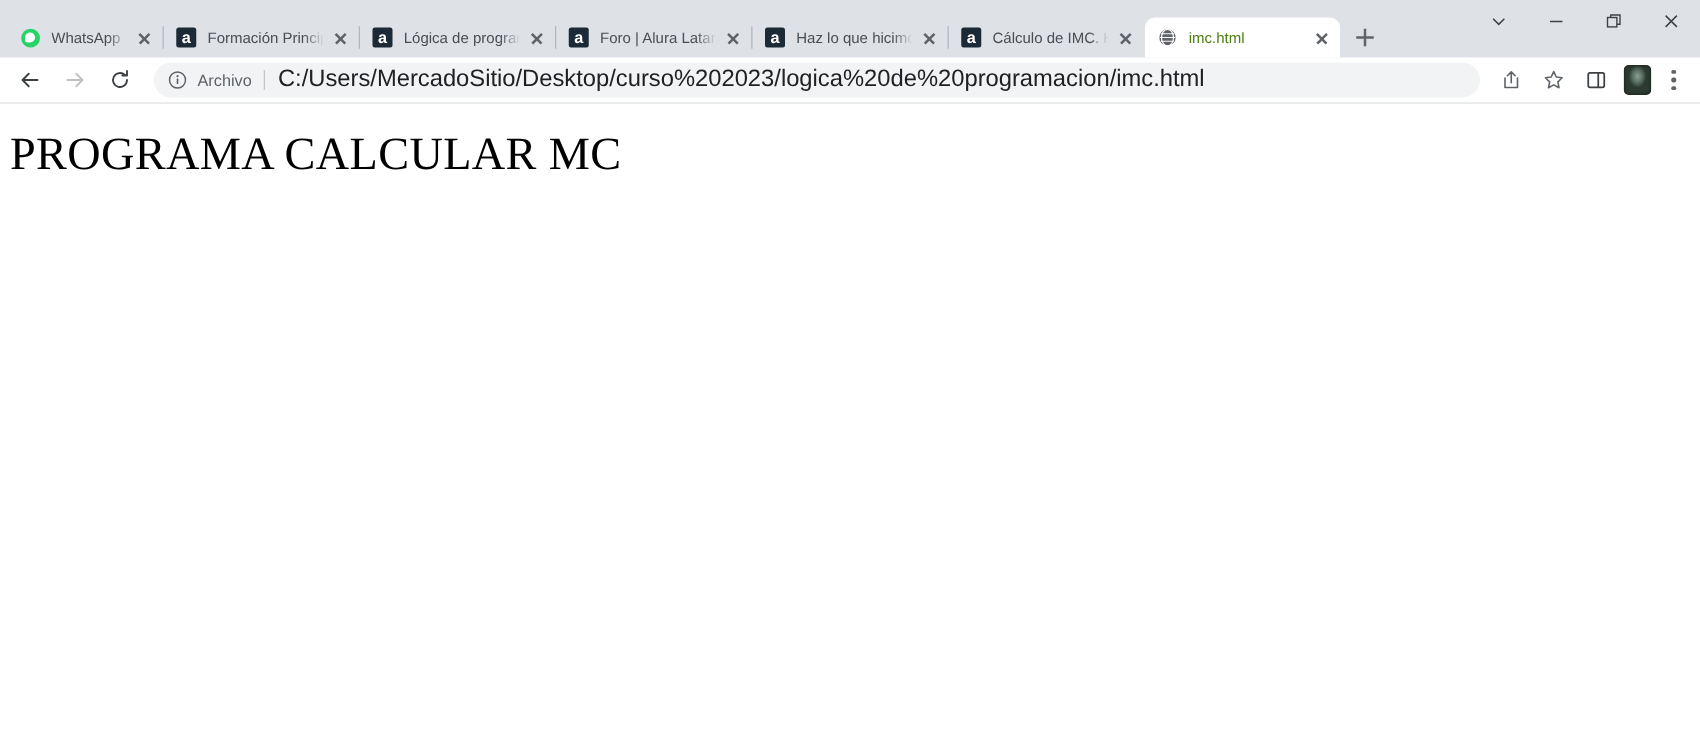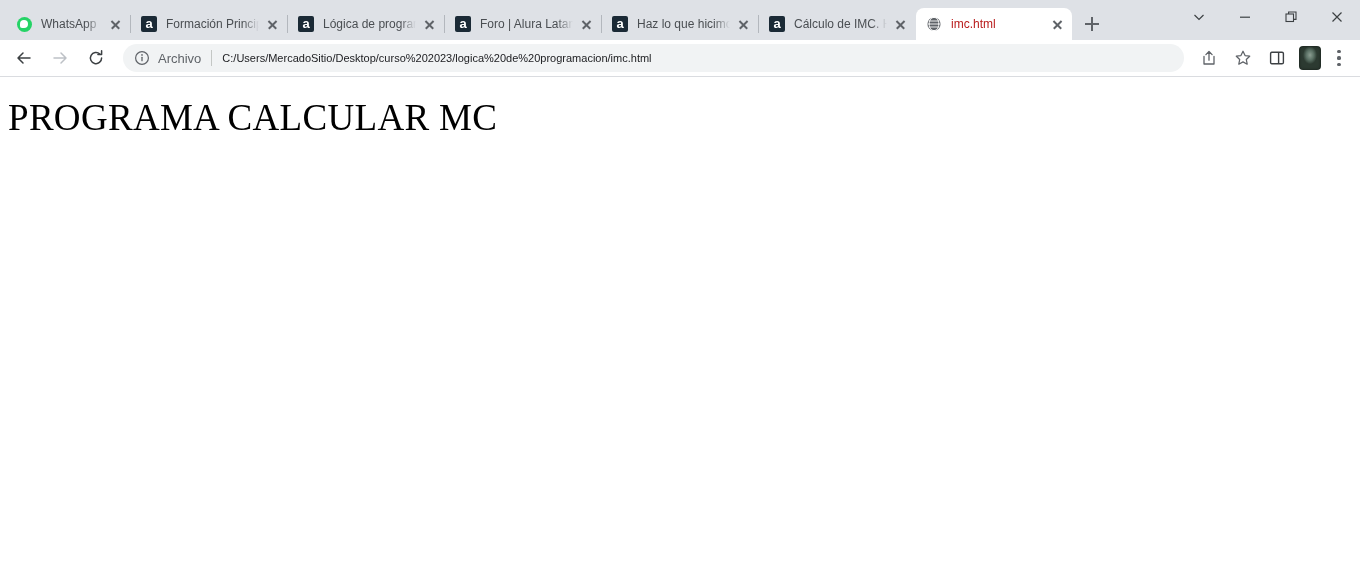--- a/index.html
+++ b/index.html
@@ -15,21 +15,21 @@
   #browser-window {
     position: relative;
     width: 1360px;
     height: 584px;
     background: #ffffff;
   }
 
   
   #tab-strip {
     position: relative;
-    height: 40px;
+    height: 46px;
     background: #dee1e6;
     display: flex;
     align-items: flex-end;
     padding-left: 6px;
     box-sizing: border-box;
   }
 
   .tab {
     position: relative;
     height: 32px;
@@ -99,21 +99,21 @@
     font-size: 12px;
     color: #4a4e52;
     white-space: nowrap;
     overflow: hidden;
     flex: 1 1 auto;
     line-height: 16px;
     -webkit-mask-image: linear-gradient(to right, #000 calc(100% - 16px), transparent 100%);
     mask-image: linear-gradient(to right, #000 calc(100% - 16px), transparent 100%);
   }
 
-  .tab.active .tab-title { color: #b91c1c; }
+  .tab.active .tab-title { color: #4d7c0f; }
 
   .tab-close {
     width: 22px;
     height: 22px;
     flex: 0 0 auto;
     margin-right: 4px;
     margin-left: 2px;
     position: relative;
     border-radius: 50%;
   }
@@ -215,21 +215,21 @@
 
   #omnibox-divider {
     width: 1px;
     height: 16px;
     background: #c4c7c5;
     margin: 0 10px;
     flex: 0 0 auto;
   }
 
   #url-text {
-    font-size: 11px;
+    font-size: 19px;
     color: #202124;
     white-space: nowrap;
     overflow: hidden;
     text-overflow: ellipsis;
     flex: 1 1 auto;
     min-width: 0;
   }
 
   .tool-icon {
     width: 28px;

